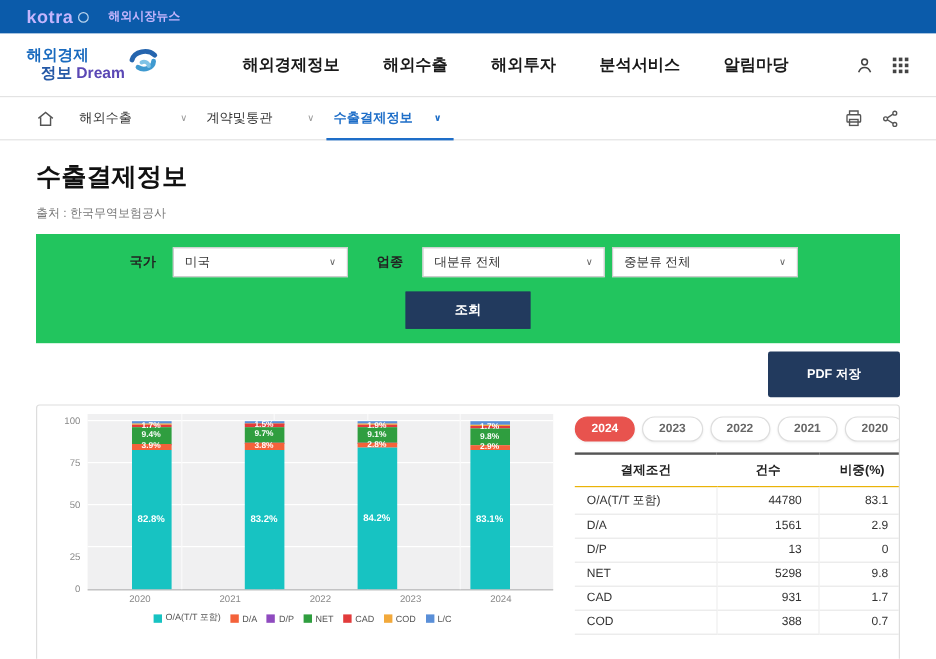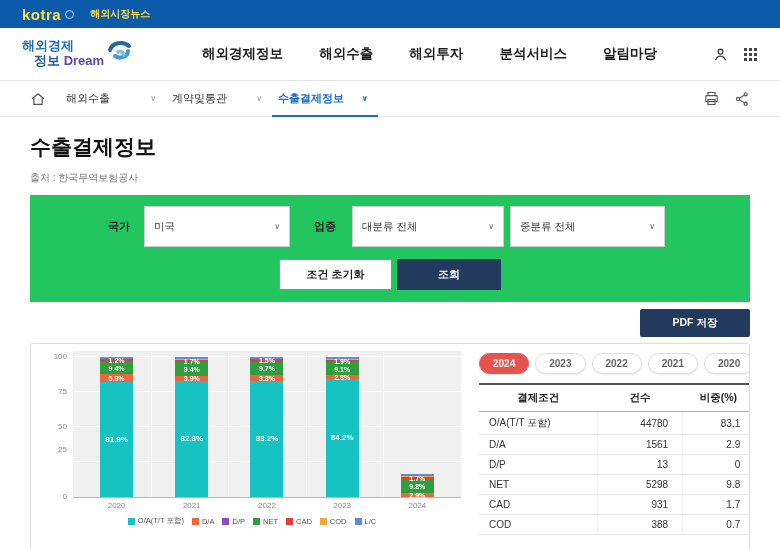--- a/index.html
+++ b/index.html
@@ -1,20 +1,20 @@
 <!DOCTYPE html>
 <html><head>
 <meta charset="utf-8">
 <style>
   * { margin:0; padding:0; box-sizing:border-box; }
   html,body { width:780px; height:549px; overflow:hidden; background:#fff;
     font-family:"Liberation Sans","DejaVu Sans",sans-serif; }
 
   
-  .utilbar { height:28px; background:#0b5baa; display:flex; align-items:center; padding:0 22px; color:#fde047; }
+  .utilbar { height:28px; background:#0b5baa; display:flex; align-items:center; padding:0 22px; color:#c4b5fd; }
   .util-logo { font-size:15px; font-weight:bold; letter-spacing:.5px; display:flex; align-items:center; gap:4px; }
   .util-logo .circ { width:9px; height:9px; border:1.5px solid #bcd6ef; border-radius:50%; display:inline-block; }
   .util-news { font-size:10px; font-weight:bold; margin-left:16px; }
   .util-spacer { flex:1; }
   .util-links { display:flex; align-items:center; gap:26px; font-size:9.5px; font-weight:bold; }
   .util-link { display:flex; align-items:center; gap:4px; cursor:pointer; }
   .util-link .chev { font-size:7px; opacity:.85; }
 
   
   .nav { height:52px; display:flex; align-items:center; padding:0 22px; background:#fff; }
@@ -46,35 +46,35 @@
   .titlewrap { padding:16px 30px 0; }
   .page-title { font-size:21px; font-weight:bold; color:#111; }
   .page-source { margin-top:10px; font-size:10px; color:#777; }
 
   
   .filter { margin:10px 30px 0; background:#22c55e; padding:11px 0 12px; }
   .filter-row { display:flex; align-items:center; padding-left:78px; }
   .f-label { font-size:11px; font-weight:bold; color:#222; }
   .f-label.country { margin-right:14px; }
   .f-label.industry { margin:0 16px 0 24px; }
-  .sel { background:#fff; border:1px solid #ccc; height:41px; display:flex; align-items:center;
+  .sel { background:#fff; border:1px solid #ccc; height:25px; display:flex; align-items:center;
     justify-content:space-between; padding:0 9px; font-size:10.5px; color:#333; cursor:pointer; }
   .sel .chev { font-size:8px; color:#666; }
   .sel.w1 { width:146px; }
   .sel.w2 { width:152px; margin-right:6px; }
   .sel.w3 { width:155px; }
   .btnrow { display:flex; justify-content:center; gap:5px; margin-top:12px; }
   .btn-reset { width:113px; height:31px; background:#fff; border:1px solid #8f8f8f;
     font-size:11px; font-weight:bold; color:#222; cursor:pointer; }
   .btn-search { width:104px; height:31px; background:#223a5e; border:1px solid #223a5e;
     font-size:11px; font-weight:bold; color:#fff; cursor:pointer; }
 
   
   .pdfrow { margin:7px 30px 0; text-align:right; }
-  .btn-pdf { width:110px; height:28px; background:#223a5e; border:none; border-radius:2px;
+  .btn-pdf { width:110px; height:38px; background:#223a5e; border:none; border-radius:2px;
     font-size:10.5px; font-weight:bold; color:#fff; cursor:pointer; }
 
   
   .card { margin:6px 30px 0; height:219px; border:1px solid #ddd; border-radius:3px; overflow:hidden; background:#fff; }
   .card-head { height:31px; display:flex; align-items:center; justify-content:space-between;
     padding:0 13px; border-bottom:1px solid #eee; }
   .card-title { font-size:12px; font-weight:bold; color:#222; }
   .btn-help { background:#fff; border:1px solid #bbb; border-radius:3px; padding:2px 11px;
     font-size:9.5px; color:#444; cursor:pointer; }
   .card-body { display:flex; padding:7px 12px 0 12px; }
@@ -226,65 +226,47 @@
     <div class="sel w2">
       <span>대분류 전체</span>
         <span class="chev">∨</span>
     </div>
     <div class="sel w3">
       <span>중분류 전체</span>
         <span class="chev">∨</span>
     </div>
   </div>
   <div class="btnrow">
-    <button class="btn-reset">조건 초기화</button>
     <button class="btn-search">조회</button>
   </div>
 </div>
 
 <div class="pdfrow">
   <button class="btn-pdf">PDF 저장</button>
 </div>
 
 <div class="card">
   <div class="card-body">
     <div class="chart-wrap">
       <div class="plot-outer">
         <div class="plot" id="plot">
             <div class="ytick" style="bottom: -4px;">0</div>
             <div class="gl" style="bottom: 35px;"></div>
-            <div class="ytick" style="bottom: 43px;">25</div>
+            <div class="ytick" style="bottom: 22px;">25</div>
             <div class="gl" style="bottom: 70px;"></div>
             <div class="ytick" style="bottom: 66px;">50</div>
             <div class="gl" style="bottom: 105px;"></div>
             <div class="ytick" style="bottom: 101px;">75</div>
             <div class="gl" style="bottom: 140px;"></div>
             <div class="ytick" style="bottom: 136px;">100</div>
             <div class="vl" style="left: 20%;"></div>
             <div class="vl" style="left: 40%;"></div>
             <div class="vl" style="left: 60%;"></div>
             <div class="vl" style="left: 80%;"></div>
             <div class="bar">
-              <div class="seg" style="height: 1.82px; background: rgb(90, 143, 216);"></div>
-              <div class="seg" style="height: 0.42px; background: rgb(242, 169, 59);"></div>
-              <div class="seg" style="height: 1.68px; background: rgb(226, 59, 59);">
-                <span class="seg-label">1.2%</span>
-              </div>
-              <div class="seg" style="height: 13.16px; background: rgb(47, 158, 63);">
-                <span class="seg-label">9.4%</span>
-              </div>
-              <div class="seg" style="height: 0.14px; background: rgb(143, 75, 191);"></div>
-              <div class="seg" style="height: 8.12px; background: rgb(244, 98, 58);">
-                <span class="seg-label">5.8%</span>
-              </div>
-              <div class="seg" style="height: 114.66px; background: rgb(23, 195, 194);">
-                <span class="seg-label big">81.9%</span>
-              </div>
-            </div>
-            <div class="bar">
               <div class="seg" style="height: 2.38px; background: rgb(90, 143, 216);"></div>
               <div class="seg" style="height: 0.56px; background: rgb(242, 169, 59);"></div>
               <div class="seg" style="height: 2.38px; background: rgb(226, 59, 59);">
                 <span class="seg-label">1.7%</span>
               </div>
               <div class="seg" style="height: 13.16px; background: rgb(47, 158, 63);">
                 <span class="seg-label">9.4%</span>
               </div>
               <div class="seg" style="height: 0.14px; background: rgb(143, 75, 191);"></div>
               <div class="seg" style="height: 5.46px; background: rgb(244, 98, 58);">
@@ -332,20 +314,23 @@
               <div class="seg" style="height: 2.38px; background: rgb(90, 143, 216);"></div>
               <div class="seg" style="height: 0.98px; background: rgb(242, 169, 59);"></div>
               <div class="seg" style="height: 2.38px; background: rgb(226, 59, 59);">
                 <span class="seg-label">1.7%</span>
               </div>
               <div class="seg" style="height: 13.72px; background: rgb(47, 158, 63);">
                 <span class="seg-label">9.8%</span>
               </div>
               <div class="seg" style="height: 4.06px; background: rgb(244, 98, 58);">
                 <span class="seg-label">2.9%</span>
+              </div>
+              <div class="seg" style="height: 116.34px; background: rgb(23, 195, 194);">
+                <span class="seg-label big">83.1%</span>
               </div>
             </div>
           </div>
         <div class="xlabels" id="xlabels">
             <div class="xlabel">2020</div>
             <div class="xlabel">2021</div>
             <div class="xlabel">2022</div>
             <div class="xlabel">2023</div>
             <div class="xlabel">2024</div>
           </div>

